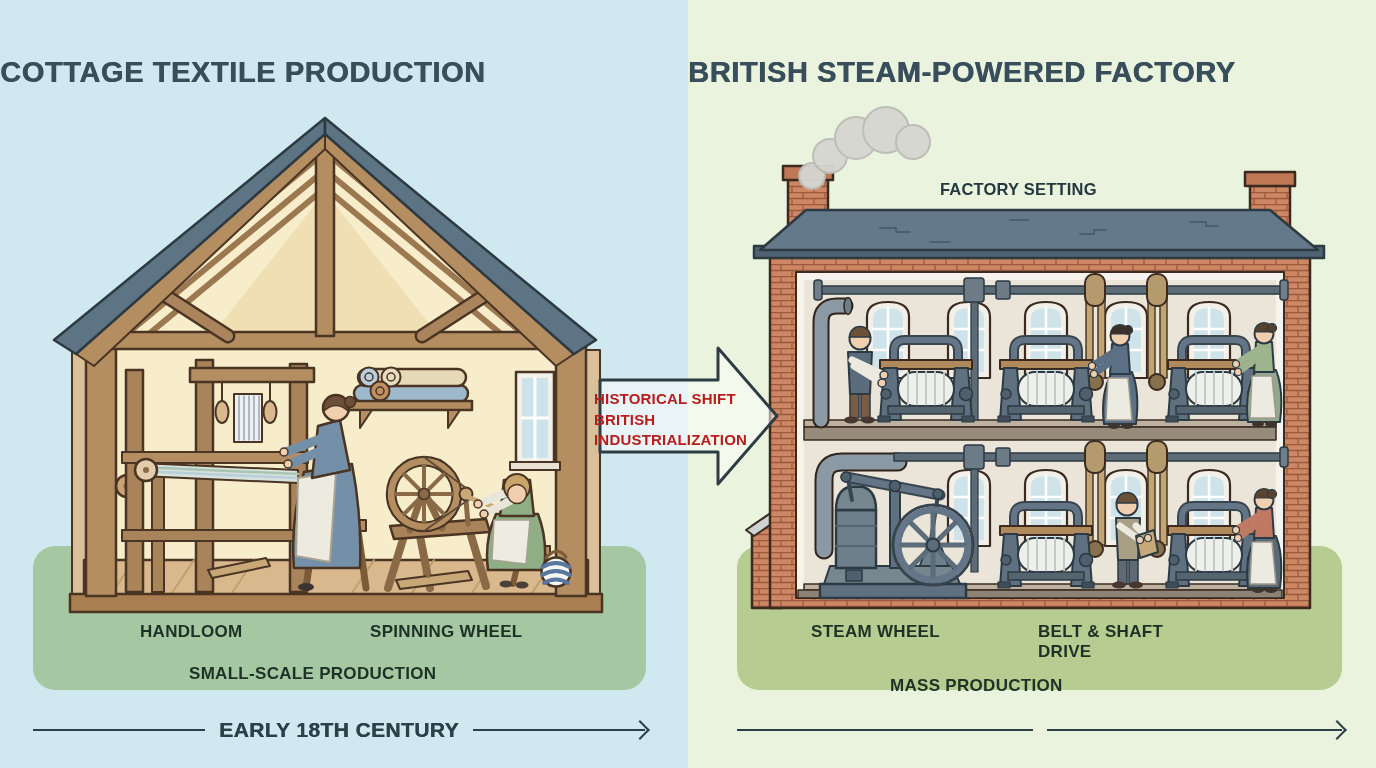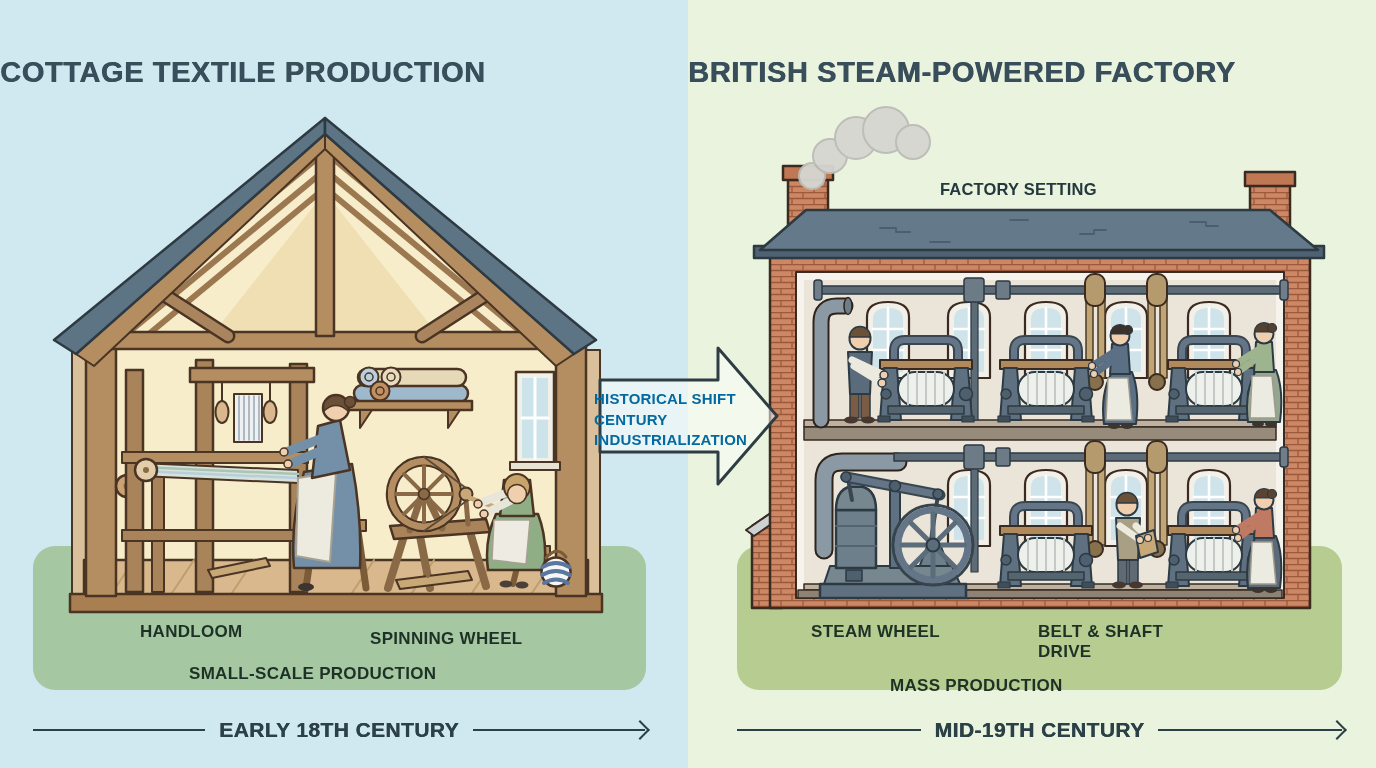--- a/index.html
+++ b/index.html
@@ -28,21 +28,21 @@
   }
   .timeline .tl-line{flex:1;height:2.6px;background:#2b4147;position:relative;}
   .timeline .tl-label{font-size:21px;font-weight:700;color:#2b4147;letter-spacing:.4px;white-space:nowrap;text-shadow:.4px 0 0 #2b4147;}
   .tl-arrowhead{
     position:absolute;right:-2px;top:50%;width:12px;height:12px;
     border-top:2.6px solid #2b4147;border-right:2.6px solid #2b4147;
     transform:translateY(-50%) rotate(45deg);transform-origin:center;
   }
   .arrow-text{
     left:594px;top:389px;width:168px;
-    font-size:15px;font-weight:700;color:#0369a1;line-height:20.5px;letter-spacing:.2px;
+    font-size:15px;font-weight:700;color:#b91c1c;line-height:20.5px;letter-spacing:.2px;
   }
 </style>
 </head>
 <body>
 
 <div class="canvas">
 
   <div class="panel left"></div>
   <div class="panel right"></div>
   <div class="band left"></div>
@@ -433,41 +433,40 @@
 
     <polygon points="600,380 718,380 718,348 777,416 718,484 718,452 600,452" fill="rgba(253,254,251,0.55)" stroke="#2e3c44" stroke-width="3" stroke-linejoin="round"></polygon>
   </svg>
 
   <div class="txt title l">COTTAGE TEXTILE PRODUCTION</div>
   <div class="txt title r">BRITISH STEAM-POWERED FACTORY</div>
 
   <div class="txt setting" style="left:940px;top:179px;width:200px;">FACTORY SETTING</div>
 
   <div class="txt bandlabel" style="left:140px;top:622px;width:150px;">HANDLOOM</div>
-  <div class="txt bandlabel" style="left:370px;top:622px;width:180px;margin-top:7px;">SPINNING WHEEL</div>
+  <div class="txt bandlabel" style="left:370px;top:622px;width:180px;">SPINNING WHEEL</div>
   <div class="txt bandlabel" style="left:189px;top:664px;width:300px;">SMALL-SCALE PRODUCTION</div>
 
   <div class="txt bandlabel" style="left:811px;top:622px;width:150px;">STEAM WHEEL</div>
   <div class="txt bandlabel" style="left:1038px;top:622px;width:180px;">BELT &amp; SHAFT DRIVE</div>
   <div class="txt bandlabel" style="left:890px;top:664px;width:300px;margin-top:12px;">MASS PRODUCTION</div>
 
   <div class="txt arrow-text">
     <div>HISTORICAL SHIFT</div>
-    <div>CENTURY</div>
+    <div>BRITISH</div>
     <div>INDUSTRIALIZATION</div>
   </div>
 
   <div class="timeline" style="left:33px;width:612px;">
     <div class="tl-line"></div>
     <div class="tl-label">EARLY 18TH CENTURY</div>
     <div class="tl-line">
         <span class="tl-arrowhead"></span>
       </div>
   </div>
   <div class="timeline" style="left:737px;width:605px;">
     <div class="tl-line"></div>
-    <div class="tl-label">MID-19TH CENTURY</div>
     <div class="tl-line">
         <span class="tl-arrowhead"></span>
       </div>
   </div>
 
 </div>
 
 </body></html>

